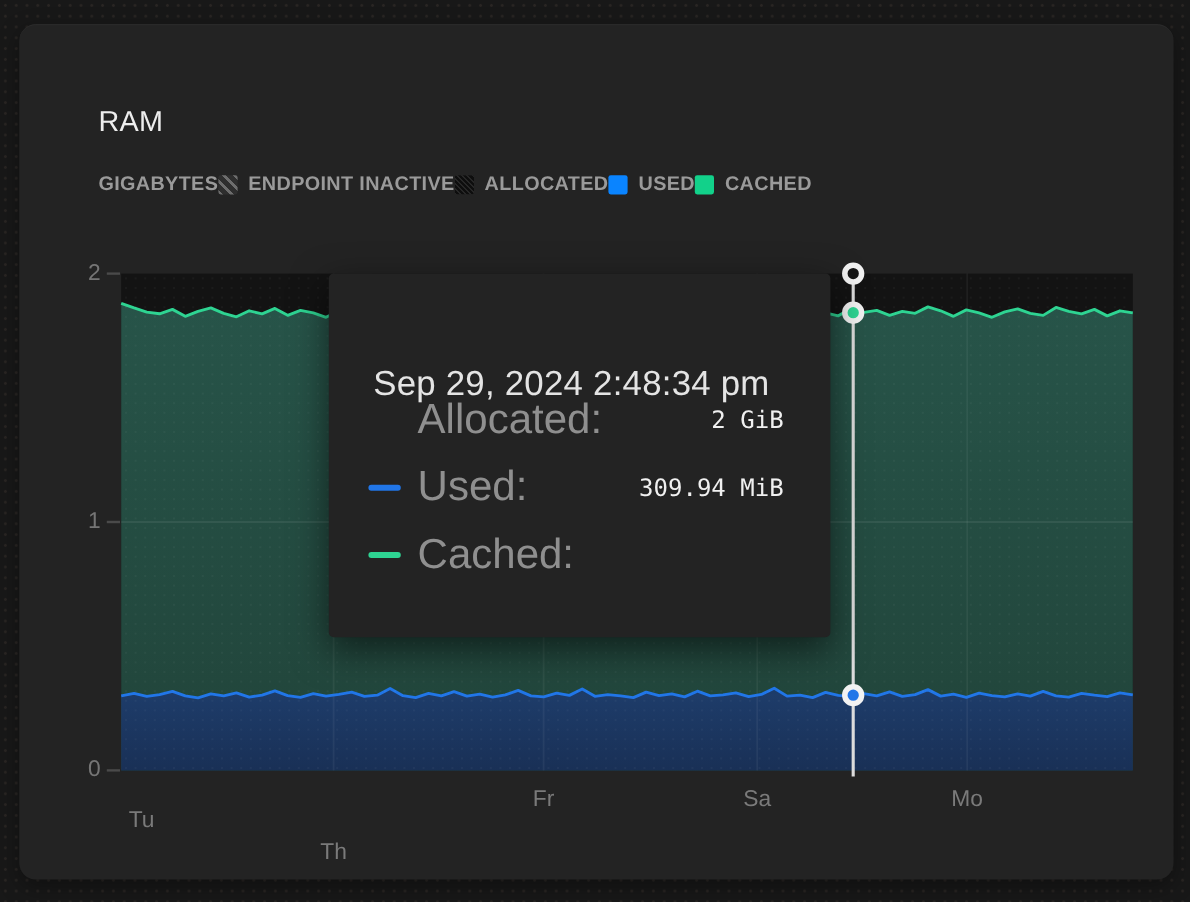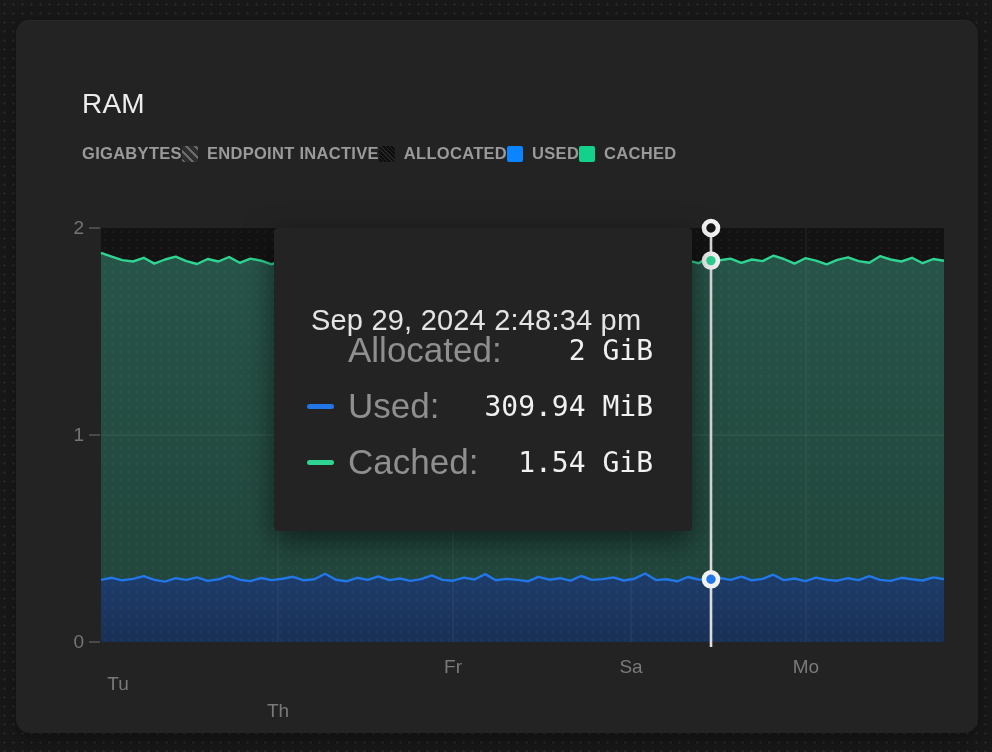--- a/index.html
+++ b/index.html
@@ -10,21 +10,21 @@
     background-size:9px 9px;
     font-family:"Liberation Sans", sans-serif;
   }
   .card{
     position:absolute;left:16px;top:20px;width:962px;height:713px;
     background:#232323;border-radius:14px;
     box-shadow:0 1px 0 rgba(255,255,255,0.03) inset, 0 6px 18px rgba(0,0,0,0.35);
   }
   .card-title{
     position:absolute;left:66px;top:68px;
-    font-size:28px;font-weight:500;color:#ededed;letter-spacing:0.2px;
+    font-size:24px;font-weight:500;color:#ededed;letter-spacing:0.2px;
   }
   .legend{
     position:absolute;left:66px;top:124px;display:flex;align-items:center;
   }
   .legend-item{display:flex;align-items:center;gap:9px;cursor:default;}
   .legend-label{
     font-size:16.5px;font-weight:700;color:#9a9a9a;letter-spacing:0.3px;white-space:nowrap;
   }
   .swatch{width:16px;height:16px;border-radius:2px;flex:0 0 auto;}
   .swatch-inactive{
@@ -53,21 +53,21 @@
   .tt-title{
     position:absolute;left:37px;top:36px;font-size:29px;color:#e4e4e4;letter-spacing:0.2px;margin-top:40px;
   }
   .tt-rows{position:absolute;left:0;right:0;top:94px;}
   .tt-row{display:flex;align-items:center;height:56px;padding:0 39px 0 33px;}
   .tt-dash{width:27px;height:5px;border-radius:3px;margin-right:14px;flex:0 0 auto;}
   .tt-dash.hidden{visibility:hidden;}
   .tt-label{font-size:35px;color:#8f8f8f;}
   .tt-value{
     margin-left:auto;font-family:"DejaVu Sans Mono", monospace;
-    font-size:28px;color:#f0f0f0;white-space:pre;
+    font-size:20px;color:#f0f0f0;white-space:pre;
   }
 </style>
 </head>
 <body>
 
 <div class="page">
   <div class="card">
 
     <div class="card-title">RAM</div>
 
@@ -147,19 +147,18 @@
           <span class="tt-value">2 GiB</span>
         </div>
         <div class="tt-row">
           <span class="tt-dash" id="dash-used" style="background: rgb(33, 118, 232);"></span>
           <span class="tt-label">Used:</span>
           <span class="tt-value">309.94 MiB</span>
         </div>
         <div class="tt-row">
           <span class="tt-dash" id="dash-cached" style="background: rgb(46, 212, 146);"></span>
           <span class="tt-label">Cached:</span>
-          <span class="tt-value">1.54 GiB</span>
         </div>
       </div>
     </div>
 
   </div>
 </div>
 
 </body></html>

